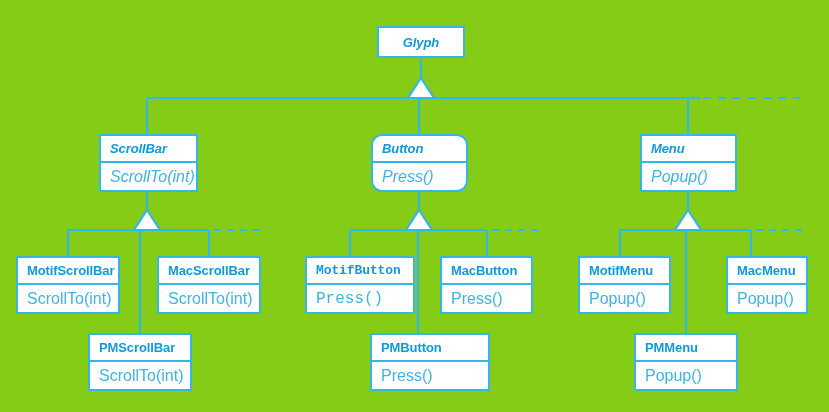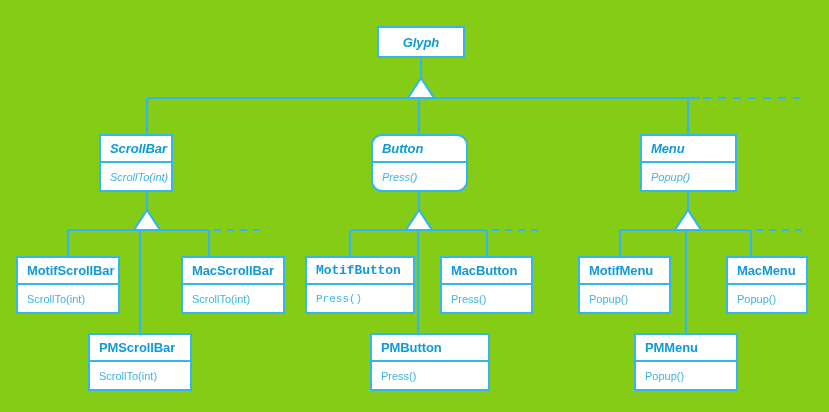--- a/index.html
+++ b/index.html
@@ -41,21 +41,21 @@
     letter-spacing: -0.1px;
     white-space: nowrap;
   }
   .uml-op-row {
     box-sizing: border-box;
     height: 50%;
     display: flex;
     align-items: center;
     padding-left: 9px;
     color: #3fb4e4;
-    font-size: 11px;
+    font-size: 16px;
     white-space: nowrap;
   }
   .uml-box.abstract .uml-name-row,
   .uml-box.abstract .uml-op-row {
     font-style: italic;
   }
   .uml-box.root .uml-name-row {
     height: 100%;
     border-bottom: none;
     justify-content: center;
@@ -108,41 +108,41 @@
       <polygon points="147,210 160,230 134,230"></polygon>
       <polygon points="419,210 432,230 406,230"></polygon>
       <polygon points="688,210 701,230 675,230"></polygon>
     </g>
   </svg>
 
   <div class="uml-box abstract root" style="left:377px; top:26px; width:88px; height:32px;">
     <div class="uml-name-row">Glyph</div>
   </div>
 
-  <div class="uml-box abstract" style="left:99px; top:134px; width:74px; height:58px;">
+  <div class="uml-box abstract" style="left:99px; top:134px; width:99px; height:58px;">
     <div class="uml-name-row">ScrollBar</div>
     <div class="uml-op-row">ScrollTo(int)</div>
   </div>
 
   <div class="uml-box abstract" style="left:371px; top:134px; width:97px; height:58px;border-radius:11px;">
     <div class="uml-name-row">Button</div>
     <div class="uml-op-row">Press()</div>
   </div>
 
   <div class="uml-box abstract" style="left:640px; top:134px; width:97px; height:58px;">
     <div class="uml-name-row">Menu</div>
     <div class="uml-op-row">Popup()</div>
   </div>
 
   <div class="uml-box" style="left:16px; top:256px; width:104px; height:58px;">
     <div class="uml-name-row">MotifScrollBar</div>
     <div class="uml-op-row">ScrollTo(int)</div>
   </div>
 
-  <div class="uml-box" style="left:157px; top:256px; width:104px; height:58px;margin-left:24px;">
+  <div class="uml-box" style="left:157px; top:256px; width:104px; height:58px;">
     <div class="uml-name-row">MacScrollBar</div>
     <div class="uml-op-row">ScrollTo(int)</div>
   </div>
 
   <div class="uml-box" style="left:88px; top:333px; width:104px; height:58px;">
     <div class="uml-name-row">PMScrollBar</div>
     <div class="uml-op-row">ScrollTo(int)</div>
   </div>
 
   <div class="uml-box" style="left:305px; top:256px; width:110px; height:58px;font-family:Liberation Mono, monospace;">

